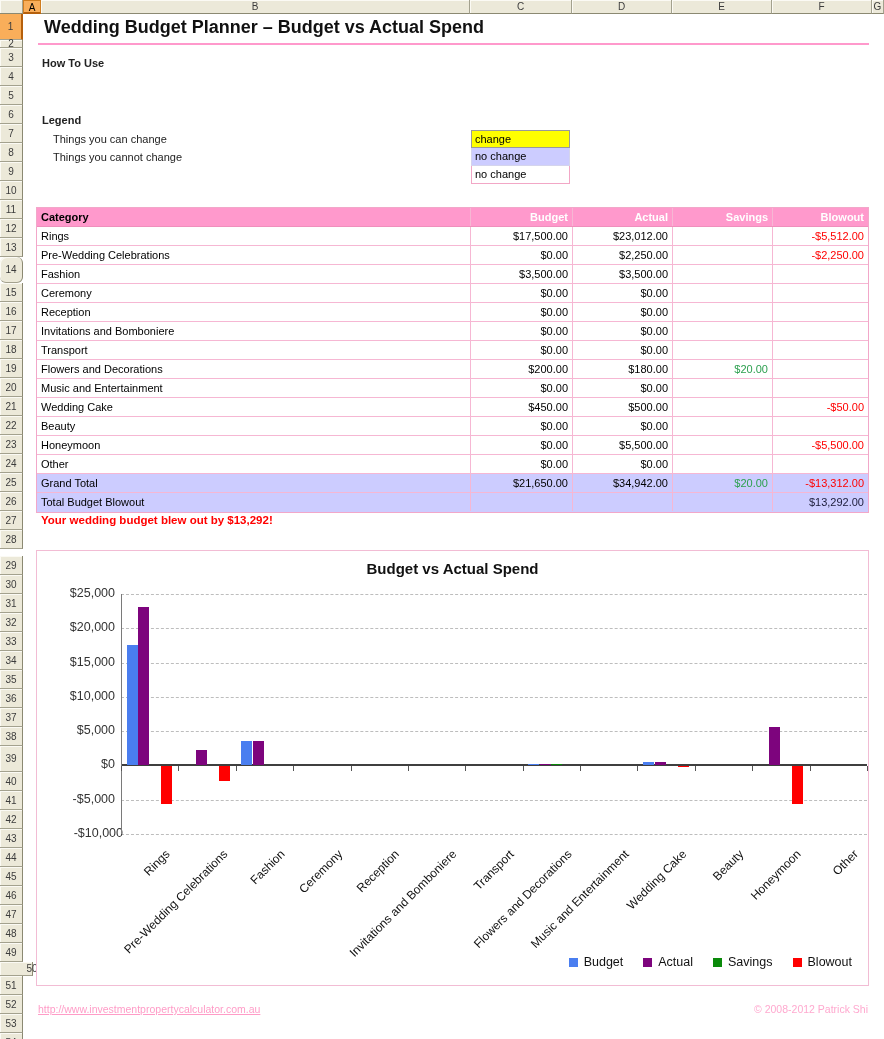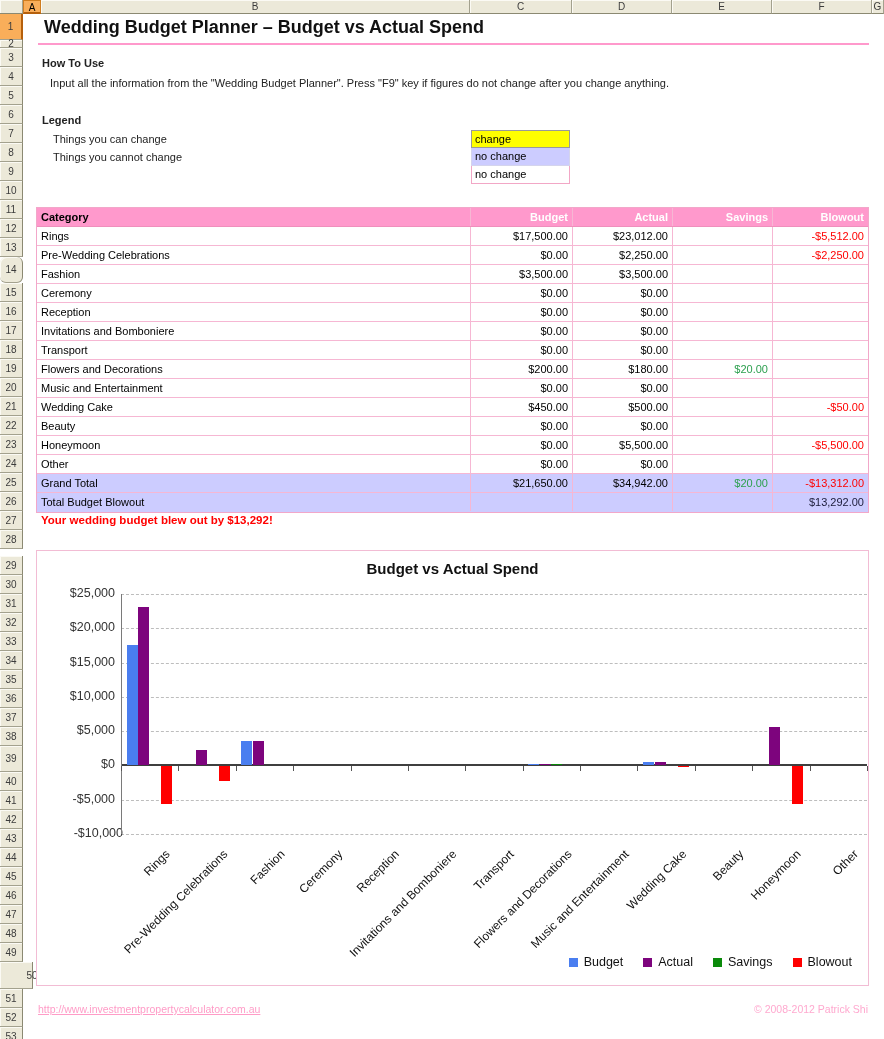--- a/index.html
+++ b/index.html
@@ -122,32 +122,31 @@
       <div class="rowhead" style="height: 19px;">40</div>
       <div class="rowhead" style="height: 19px;">41</div>
       <div class="rowhead" style="height: 19px;">42</div>
       <div class="rowhead" style="height: 19px;">43</div>
       <div class="rowhead" style="height: 19px;">44</div>
       <div class="rowhead" style="height: 19px;">45</div>
       <div class="rowhead" style="height: 19px;">46</div>
       <div class="rowhead" style="height: 19px;">47</div>
       <div class="rowhead" style="height: 19px;">48</div>
       <div class="rowhead" style="height: 19px;">49</div>
-      <div class="rowhead" style="height: 27px; padding-left: 32px;">50</div>
+      <div class="rowhead" style="height: 14px; padding-left: 32px;">50</div>
       <div class="rowhead" style="height: 19px;">51</div>
       <div class="rowhead" style="height: 19px;">52</div>
       <div class="rowhead" style="height: 19px;">53</div>
       <div class="rowhead" style="height: 19px;">54</div>
     </div>
 
   <div class="abs doc-title" style="left:44px; top:17px;">Wedding Budget Planner – Budget vs Actual Spend</div>
   <div class="abs rule" style="left:38px; top:43px; width:831px;"></div>
 
   <div class="abs h-small" style="left:42px; top:57px;">How To Use</div>
-  <div class="abs t-small" style="left:50px; top:77px;">Input all the information from the "Wedding Budget Planner". Press "F9" key if figures do not change after you change anything.</div>
 
   <div class="abs h-small" style="left:42px; top:114px;">Legend</div>
   <div class="abs t-small" style="left:53px; top:133px;">Things you can change</div>
   <div class="abs t-small" style="left:53px; top:151px;">Things you cannot change</div>
   <div class="abs" style="left:471px; top:130px;">
       <div class="legend-cell" style="background: rgb(255, 255, 0); border: 1px solid rgb(154, 154, 154);">change</div>
       <div class="legend-cell" style="background: rgb(204, 204, 255); border-top: none; border-right: 1px solid rgb(212, 212, 236); border-bottom: 1px solid rgb(212, 212, 236); border-left: 1px solid rgb(212, 212, 236); border-image: initial;">no change</div>
       <div class="legend-cell" style="background: rgb(255, 255, 255); border-top: none; border-right: 1px solid rgb(242, 167, 198); border-bottom: 1px solid rgb(242, 167, 198); border-left: 1px solid rgb(242, 167, 198); border-image: initial;">no change</div>
     </div>
 

